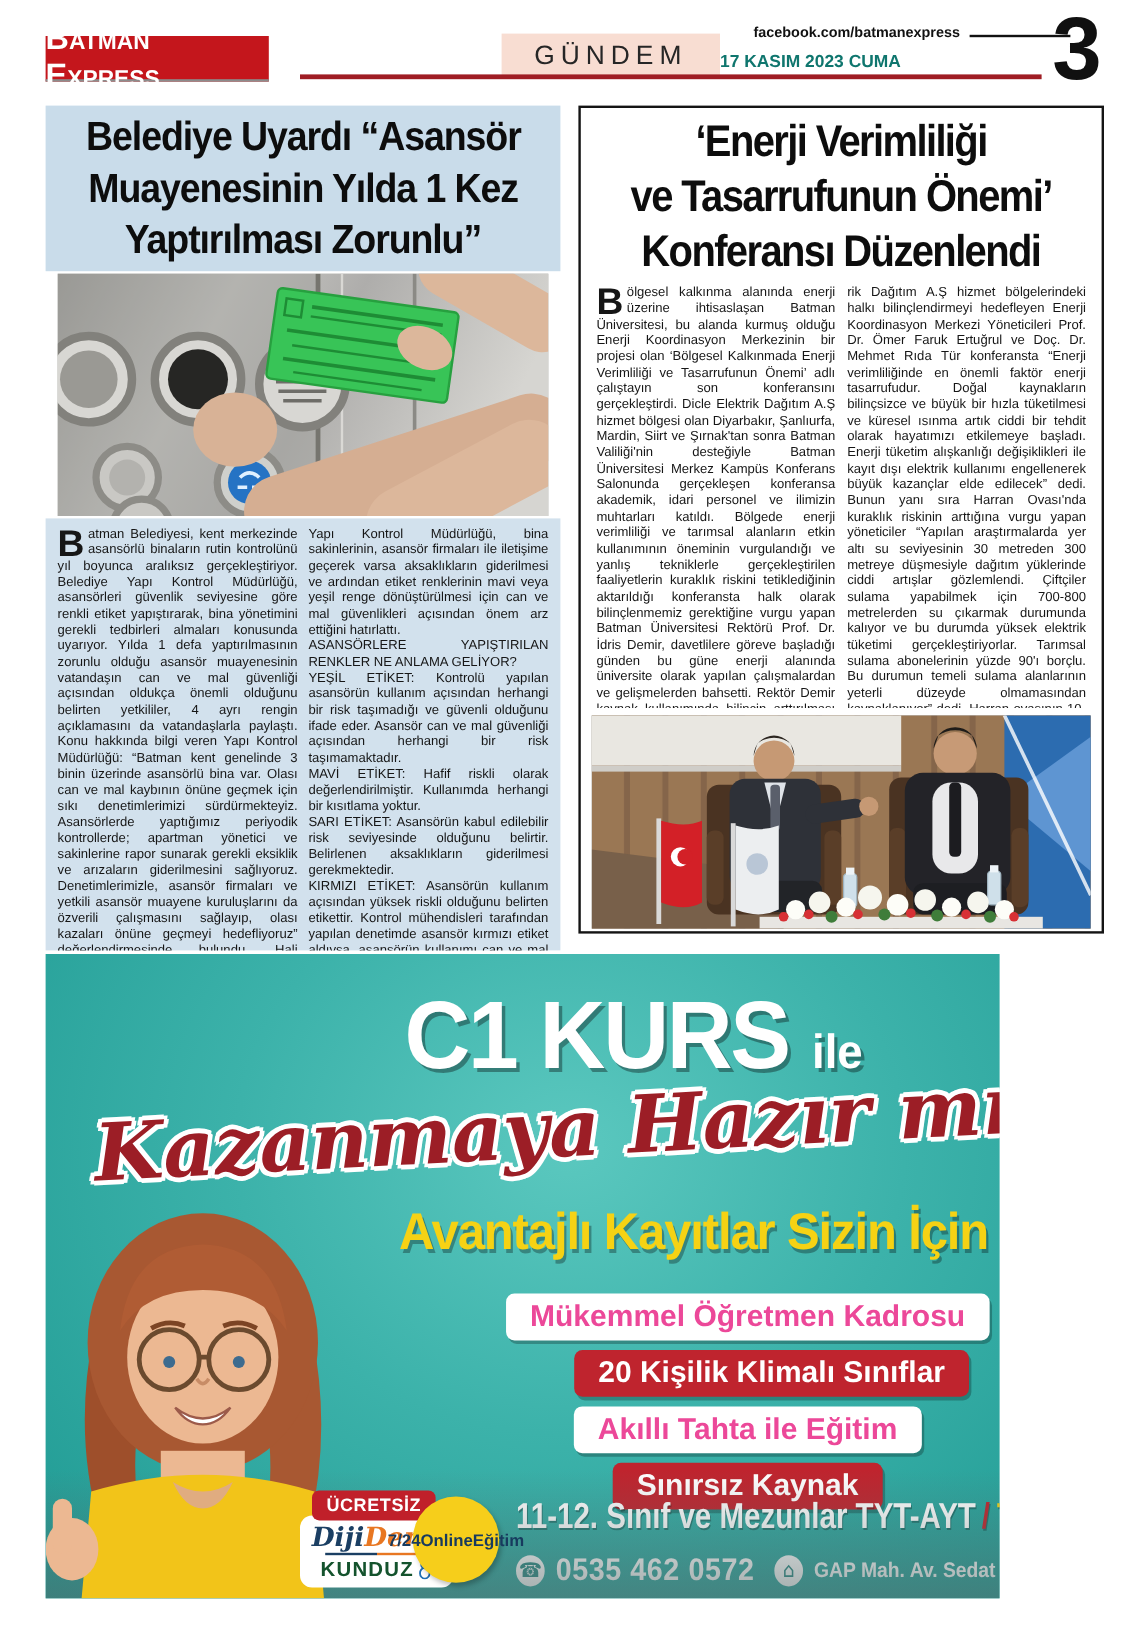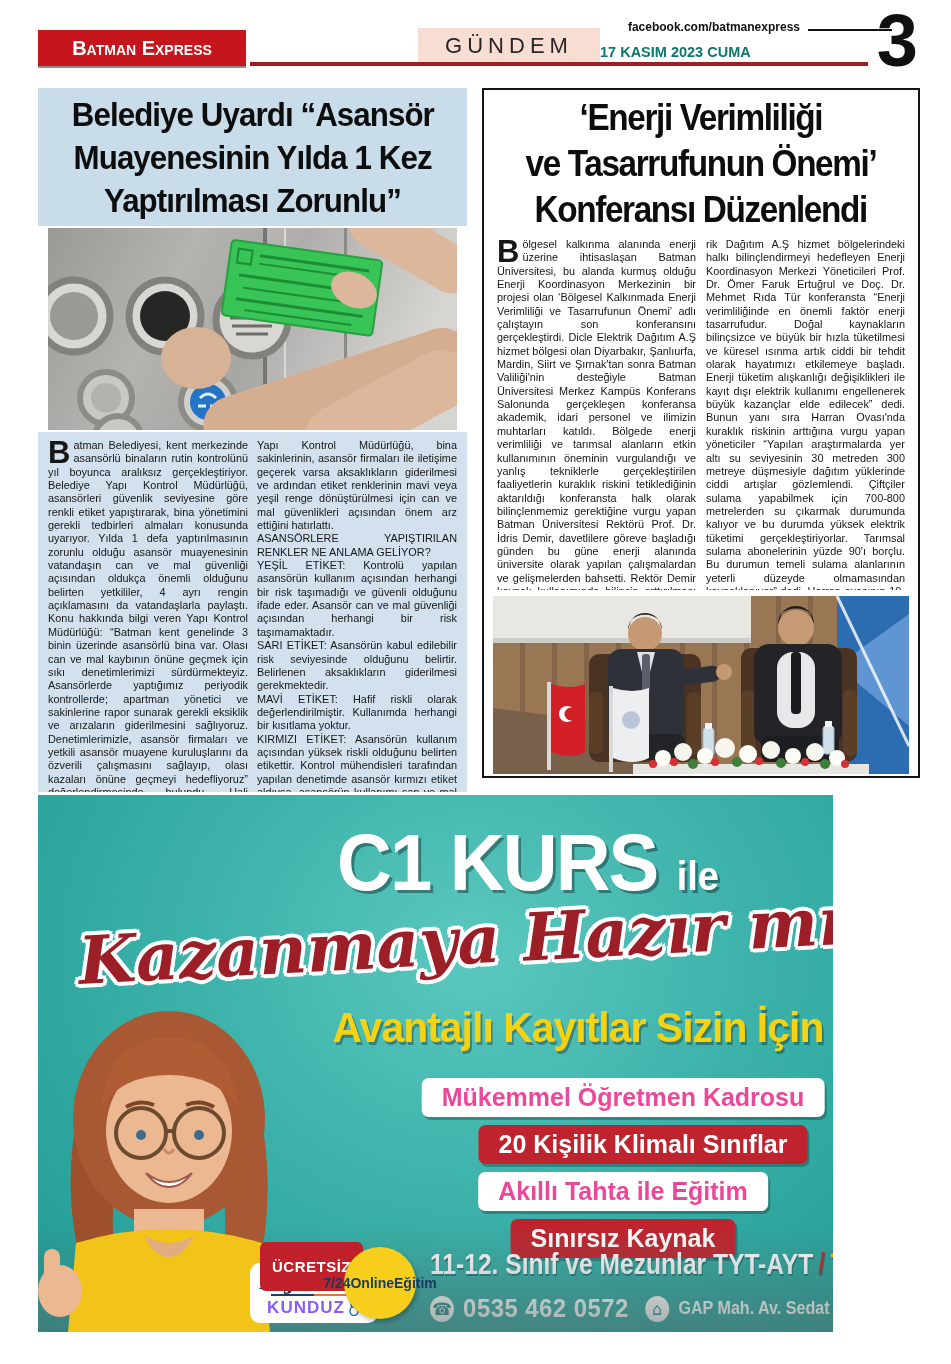--- a/index.html
+++ b/index.html
@@ -1,23 +1,23 @@
 <!DOCTYPE html>
 <html><head>
 <meta charset="utf-8">
 <style>
   html,body{margin:0;padding:0;background:#ffffff;}
   .page{position:relative;width:951px;height:1364px;background:#ffffff;overflow:hidden;
         font-family:"Liberation Sans",sans-serif;color:#1a1a1a;}
   .abs{position:absolute;}
 
   
-  .logo{left:38px;top:30px;width:208px;height:36px;background:#c4161c;color:#fff;
+  .logo{left:38px;top:30px;width:186px;height:36px;background:#c4161c;color:#fff;
         display:flex;align-items:center;justify-content:center;font-weight:bold;
-        font-size:20px;font-variant:small-caps;letter-spacing:0;border-bottom:2px solid #8c8c8c;}
+        font-size:27px;font-variant:small-caps;letter-spacing:0;border-bottom:2px solid #8c8c8c;}
   .section-box{left:418px;top:28px;width:182px;height:36px;background:#f8ddd2;
         display:flex;align-items:center;justify-content:center;font-weight:normal;
         font-size:22px;letter-spacing:5px;color:#262626;}
   .fb{left:560px;top:20px;width:240px;text-align:right;font-size:12px;font-weight:bold;color:#111;}
   .fb-rule{left:808px;top:29px;width:84px;height:2px;background:#111;}
   .date{left:600px;top:44px;width:255px;text-align:left;font-size:14.5px;font-weight:bold;color:#0f766e;}
   .pageno{left:862px;top:4px;width:56px;text-align:right;font-size:74px;font-weight:bold;color:#101010;line-height:74px;}
   .red-rule{left:250px;top:62px;width:618px;height:4px;background:#9f1d24;}
 
   
@@ -57,28 +57,28 @@
       text-shadow:-3px -3px 0 #fff,3px -3px 0 #fff,-3px 3px 0 #fff,3px 3px 0 #fff,
                   0 -4px 0 #fff,0 4px 0 #fff,-4px 0 0 #fff,4px 0 0 #fff;}
   .ad-sub{left:200px;top:208px;width:680px;text-align:center;color:#f6d214;font-weight:bold;
       font-size:43px;letter-spacing:-1px;transform:scaleX(0.95);white-space:nowrap;
       text-shadow:2px 3px 0 rgba(0,0,0,0.3);}
   .badge{left:585px;transform:translateX(-50%);white-space:nowrap;font-weight:bold;
       font-size:25px;padding:5px 20px;border-radius:7px;box-shadow:2px 3px 0 rgba(0,0,0,0.25);}
   .badge.white{background:#fff;color:#ec4899;}
   .badge.red{background:#bf242e;color:#fff;}
   .free-pill{left:222px;top:447px;background:#c0202a;color:#fff;font-weight:bold;font-size:15px;
-      padding:16px 12px;border-radius:6px;z-index:6;letter-spacing:0.5px;}
+      padding:4px 12px;border-radius:6px;z-index:6;letter-spacing:0.5px;}
   .logo-card{left:212px;top:468px;width:128px;height:60px;background:#fff;border-radius:10px;
       z-index:5;display:flex;flex-direction:column;align-items:center;justify-content:center;}
   .dijidemi{font-family:"DejaVu Serif",serif;font-style:italic;font-weight:bold;font-size:22px;line-height:24px;}
   .dijidemi .diji{color:#1b3f63;}
   .dijidemi .demi{color:#e87722;}
   .logo-underline{width:86px;height:2px;background:linear-gradient(90deg,#1b3f63 50%,#e87722 50%);margin:1px 0 2px;}
-  .kunduz{color:#8b5cf6;font-weight:bold;font-size:17px;letter-spacing:1px;display:flex;align-items:center;gap:2px;}
+  .kunduz{color:#14532d;font-weight:bold;font-size:17px;letter-spacing:1px;display:flex;align-items:center;gap:2px;}
   .online-circle{left:306px;top:452px;width:72px;height:72px;border-radius:50%;background:#f6ce1b;
       z-index:7;display:flex;flex-direction:row;align-items:center;justify-content:center;
       color:#173a5e;font-weight:bold;font-size:14px;line-height:15px;box-shadow:2px 3px 4px rgba(0,0,0,0.25);}
   .classes{left:392px;top:452px;width:500px;white-space:nowrap;font-weight:bold;font-size:30px;
       transform:scaleX(0.82);transform-origin:left;color:#fff;text-shadow:1px 2px 0 rgba(0,0,0,0.3);}
   .classes .sep{color:#c0242c;padding:0 6px;}
   .classes .lgs{color:#f6d214;}
   .contact{left:392px;top:498px;width:520px;display:flex;align-items:center;gap:10px;
       transform:scaleX(0.92);transform-origin:left;white-space:nowrap;}
   .c-icon{width:26px;height:26px;border-radius:50%;background:#fff;color:#2b8b85;
@@ -168,22 +168,22 @@
   </div>
 
   <div class="abs l-body">
     <div class="col">
       <p><span class="dropcap">B</span><span>atman Belediyesi, kent merkezinde asansörlü binaların rutin kontrolünü yıl boyunca aralıksız gerçekleştiriyor. Belediye Yapı Kontrol Müdürlüğü, asansörleri güvenlik seviyesine göre renkli etiket yapıştırarak, bina yönetimini gerekli tedbirleri almaları konusunda uyarıyor. Yılda 1 defa yaptırılmasının zorunlu olduğu asansör muayenesinin vatandaşın can ve mal güvenliği açısından oldukça önemli olduğunu belirten yetkililer, 4 ayrı rengin açıklamasını da vatandaşlarla paylaştı. Konu hakkında bilgi veren Yapı Kontrol Müdürlüğü: “Batman kent genelinde 3 binin üzerinde asansörlü bina var. Olası can ve mal kaybının önüne geçmek için sıkı denetimlerimizi sürdürmekteyiz. Asansörlerde yaptığımız periyodik kontrollerde; apartman yönetici ve sakinlerine rapor sunarak gerekli eksiklik ve arızaların giderilmesini sağlıyoruz. Denetimlerimizle, asansör firmaları ve yetkili asansör muayene kuruluşlarını da özverili çalışmasını sağlayıp, olası kazaları önüne geçmeyi hedefliyoruz” değerlendirmesinde bulundu. Hali hazırda kırmızı etiket bulunan asansörlerin kullanılmaması gerektiğinin altını çizen Belediye</span></p>
     </div>
     <div class="col">
       <p>Yapı Kontrol Müdürlüğü, bina sakinlerinin, asansör firmaları ile iletişime geçerek varsa aksaklıkların giderilmesi ve ardından etiket renklerinin mavi veya yeşil renge dönüştürülmesi için can ve mal güvenlikleri açısından önem arz ettiğini hatırlattı.</p>
       <p>ASANSÖRLERE YAPIŞTIRILAN RENKLER NE ANLAMA GELİYOR?</p>
       <p>YEŞİL ETİKET: Kontrolü yapılan asansörün kullanım açısından herhangi bir risk taşımadığı ve güvenli olduğunu ifade eder. Asansör can ve mal güvenliği açısından herhangi bir risk taşımamaktadır.</p>
+      <p>MAVİ ETİKET: Hafif riskli olarak değerlendirilmiştir. Kullanımda herhangi bir kısıtlama yoktur.</p>
       <p>SARI ETİKET: Asansörün kabul edilebilir risk seviyesinde olduğunu belirtir. Belirlenen aksaklıkların giderilmesi gerekmektedir.</p>
-      <p>MAVİ ETİKET: Hafif riskli olarak değerlendirilmiştir. Kullanımda herhangi bir kısıtlama yoktur.</p>
       <p>KIRMIZI ETİKET: Asansörün kullanım açısından yüksek riskli olduğunu belirten etikettir. Kontrol mühendisleri tarafından yapılan denetimde asansör kırmızı etiket aldıysa, asansörün kullanımı can ve mal güvenliği açısından uygun değildir ve kesinlikle kullanılmaması gerekir.</p>
     </div>
   </div>
 
   <div class="abs r-box"></div>
   <div class="abs rh">
     <span>‘Enerji Verimliliği</span>
     <span>ve Tasarrufunun Önemi’</span>
     <span>Konferansı Düzenlendi</span>
   </div>

